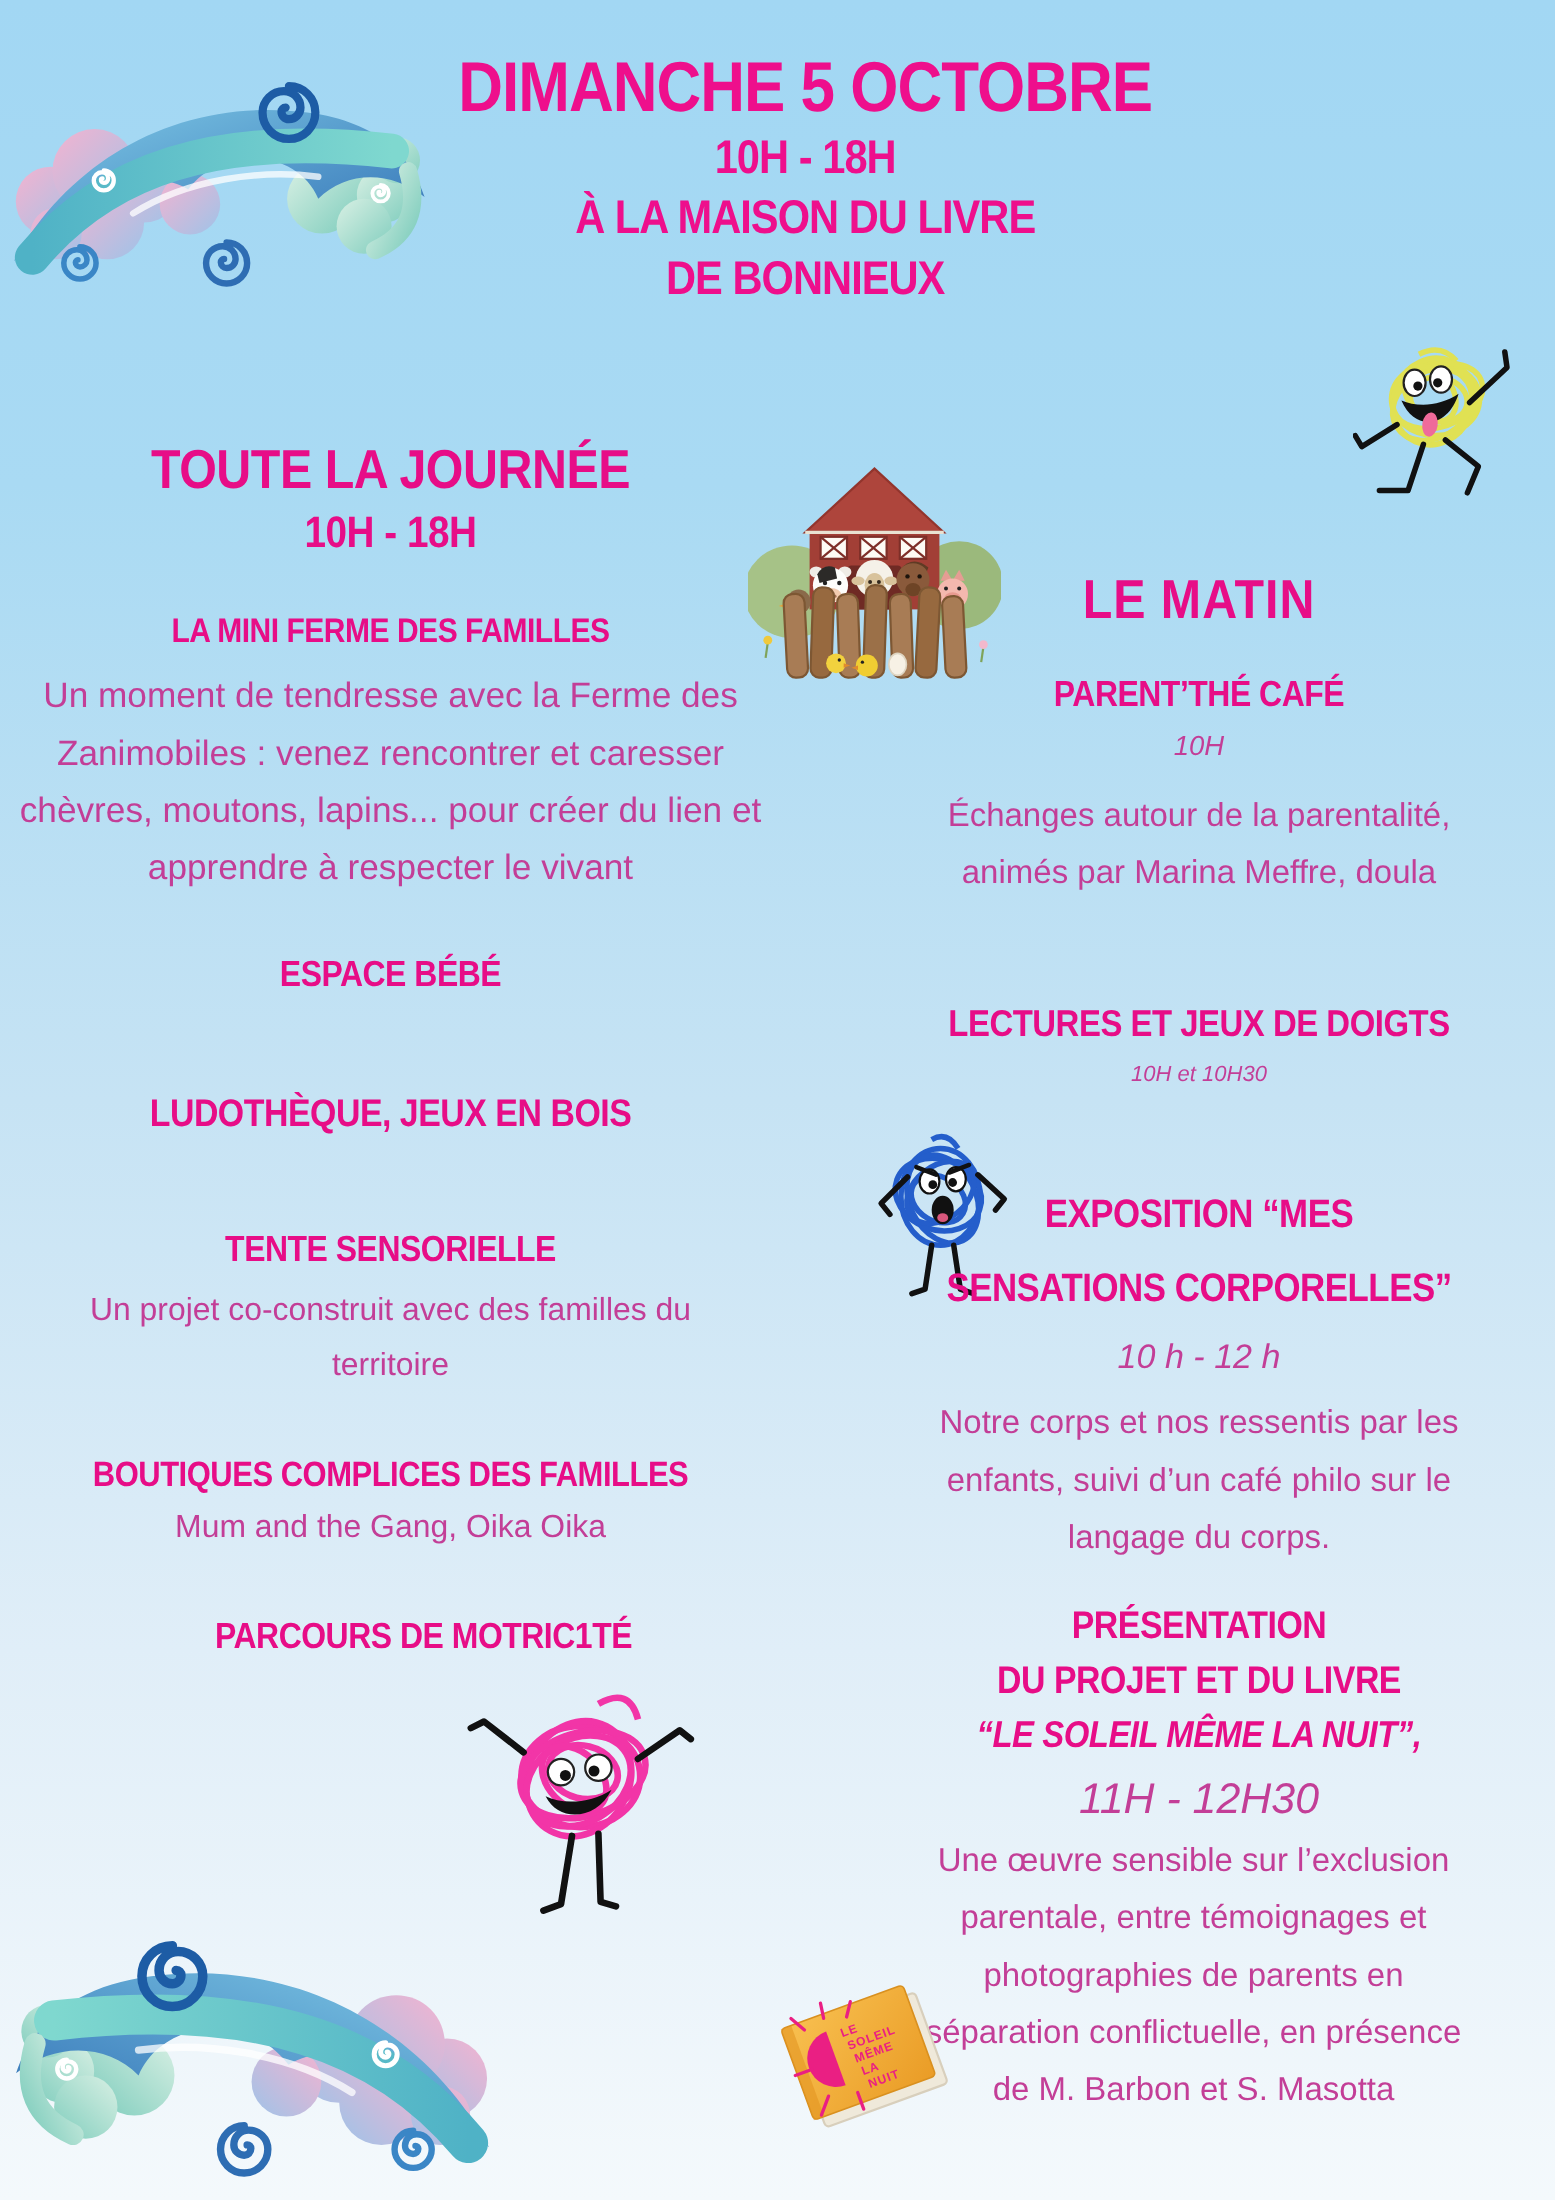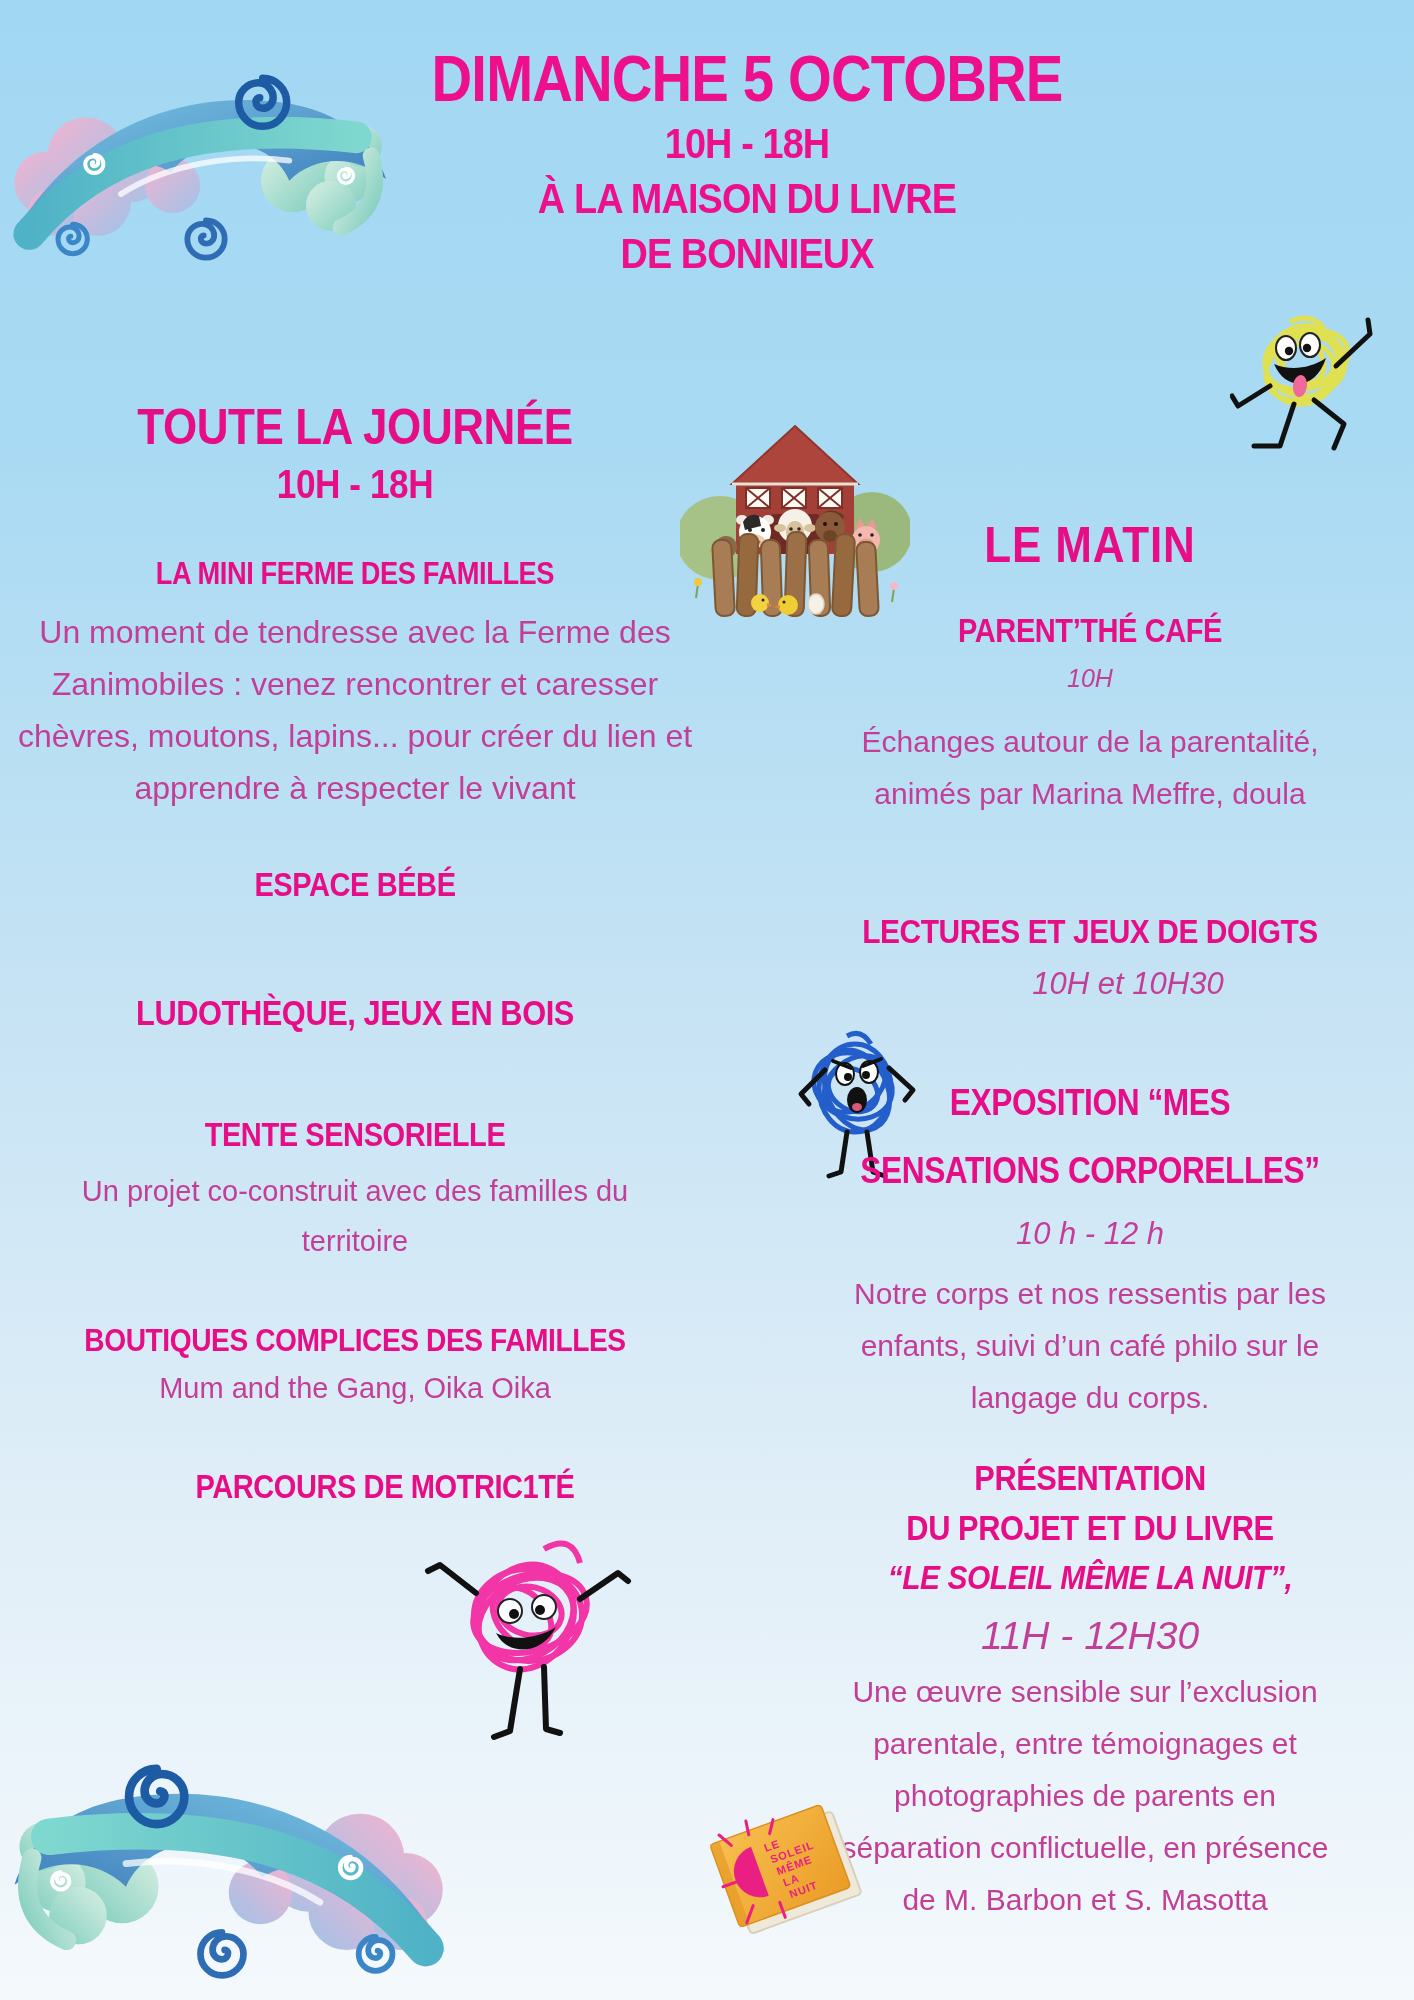--- a/index.html
+++ b/index.html
@@ -9,42 +9,42 @@
     overflow:hidden;
     background:linear-gradient(180deg,#a2d7f3 0%,#a9daf3 22%,#c6e3f4 50%,#e0eef8 75%,#f4f9fc 100%);
     font-family:"Liberation Sans",sans-serif;
   }
   .abs{position:absolute;text-align:center;}
   .hd{color:#e70d87;font-weight:800;transform:scaleX(.88);letter-spacing:-.5px;white-space:nowrap;}
   .ttl{color:#ee0f8c;font-weight:800;transform:scaleX(.88);letter-spacing:-1px;white-space:nowrap;}
   .bd{color:#c33e97;font-weight:400;}
   .it{font-style:italic;}
   
-  .header{left:357px;top:42px;width:780px;}
+  .header{left:342px;top:42px;width:780px;}
   .h-date{font-size:64px;line-height:74px;}
   .h-sub{font-size:43px;line-height:55px;}
   
   .lt-title{left:25px;top:398px;width:660px;font-size:50px;}
   .lt-sub{left:25px;top:462px;width:660px;font-size:40px;}
   .lb1h{left:25px;top:556px;width:660px;font-size:31px;}
   .lb1p{left:10px;top:606px;width:690px;font-size:32px;line-height:52px;}
   .lb2h{left:25px;top:866px;width:660px;font-size:33px;}
   .lb3h{left:25px;top:993px;width:660px;font-size:35px;}
   .lb4h{left:25px;top:1116px;width:660px;font-size:33px;}
   .lb4p{left:25px;top:1166px;width:660px;font-size:29px;line-height:50px;}
   .lb5h{left:25px;top:1322px;width:660px;font-size:32px;}
   .lb5p{left:25px;top:1372px;width:660px;font-size:29px;}
   .lb6h{left:60px;top:1468px;width:650px;font-size:33px;}
   
   .rt-title{left:805px;top:516px;width:570px;font-size:50px;letter-spacing:1px;}
   .rb1h{left:805px;top:612px;width:570px;font-size:33px;}
   .rb1t{left:805px;top:664px;width:570px;font-size:25px;}
   .rb1p{left:855px;top:716px;width:470px;font-size:30px;line-height:52px;}
   .rb2h{left:805px;top:912px;width:570px;font-size:34px;}
-  .rb2t{left:843px;top:966px;width:570px;font-size:31px;}
+  .rb2t{left:805px;top:966px;width:570px;font-size:20px;}
   .rb3h1{left:805px;top:1082px;width:570px;font-size:36px;}
   .rb3h2{left:805px;top:1150px;width:570px;font-size:36px;}
   .rb3t{left:805px;top:1216px;width:570px;font-size:31px;}
   .rb3p{left:835px;top:1268px;width:510px;font-size:30px;line-height:52px;}
   .rb4h1{left:805px;top:1458px;width:570px;font-size:35px;}
   .rb4h2{left:805px;top:1508px;width:570px;font-size:35px;}
   .rb4b{left:805px;top:1558px;width:570px;font-size:34px;font-style:italic;}
   .rb4t{left:805px;top:1614px;width:570px;font-size:39px;font-style:italic;}
   .rb4p{left:835px;top:1666px;width:500px;font-size:30px;line-height:52px;}
   

